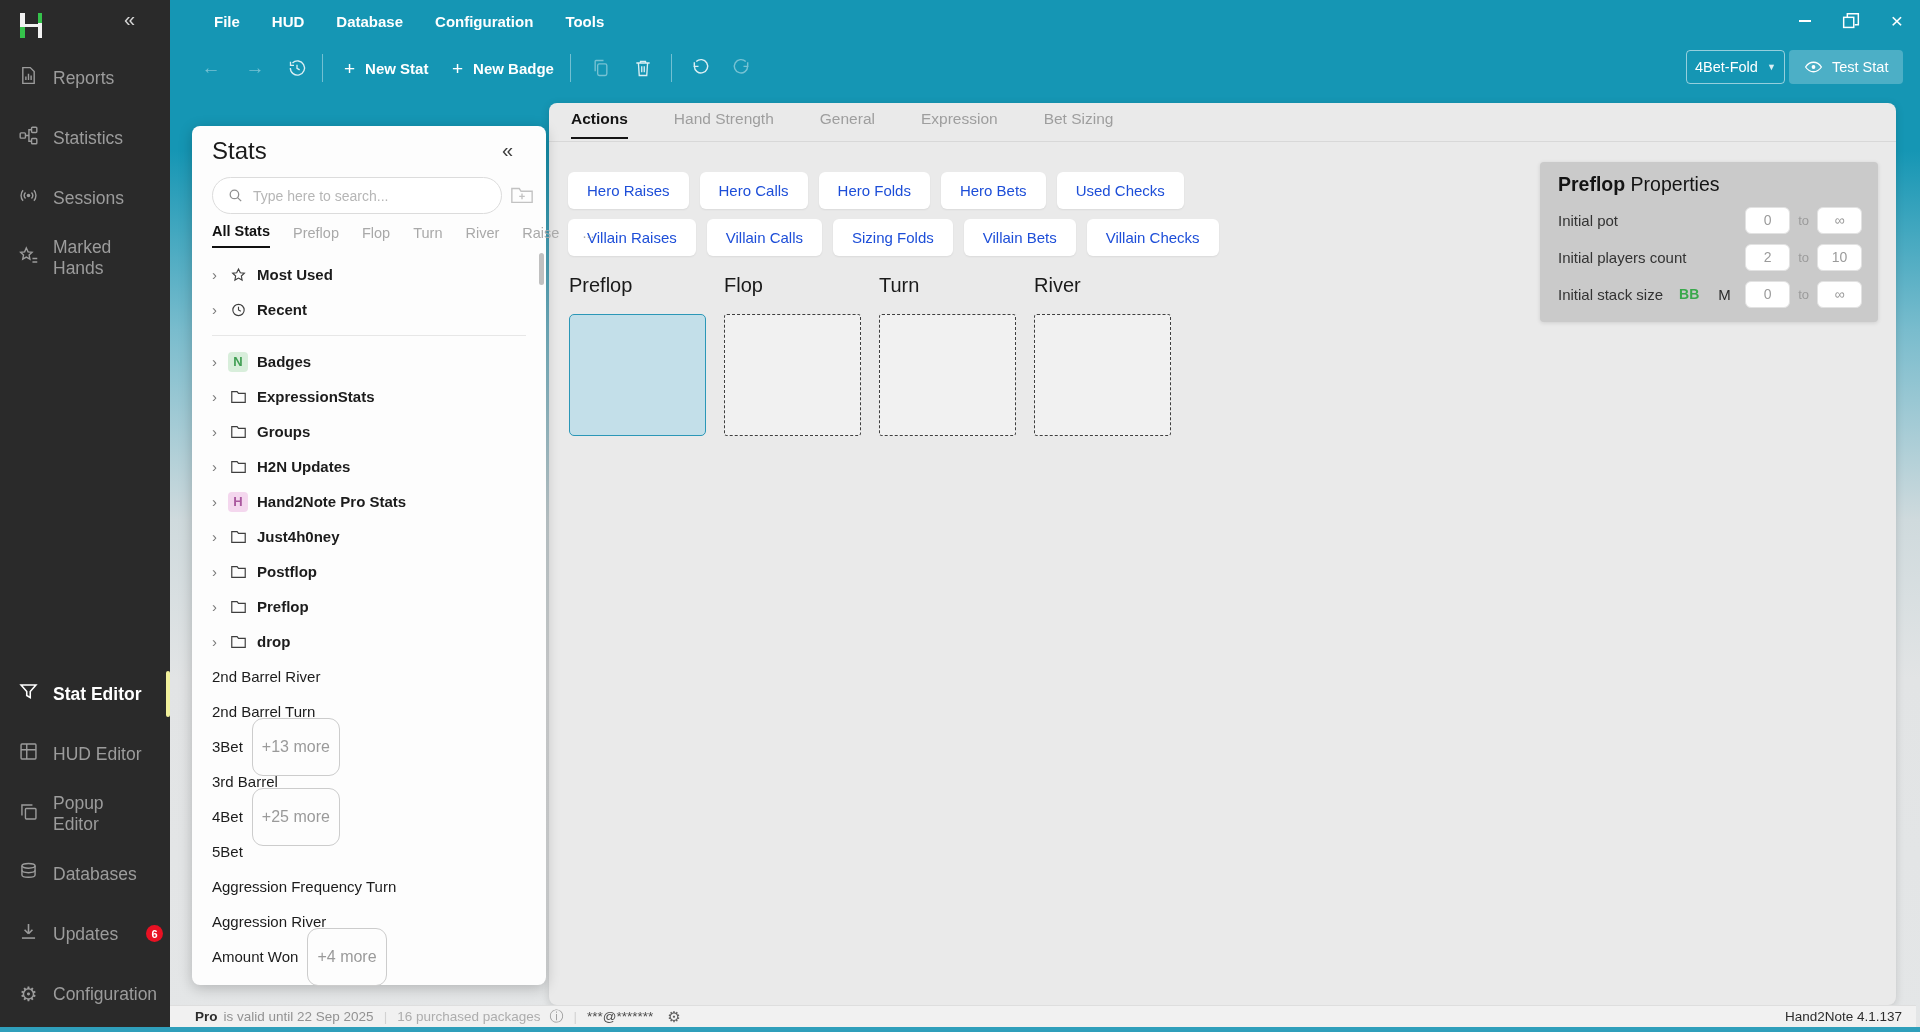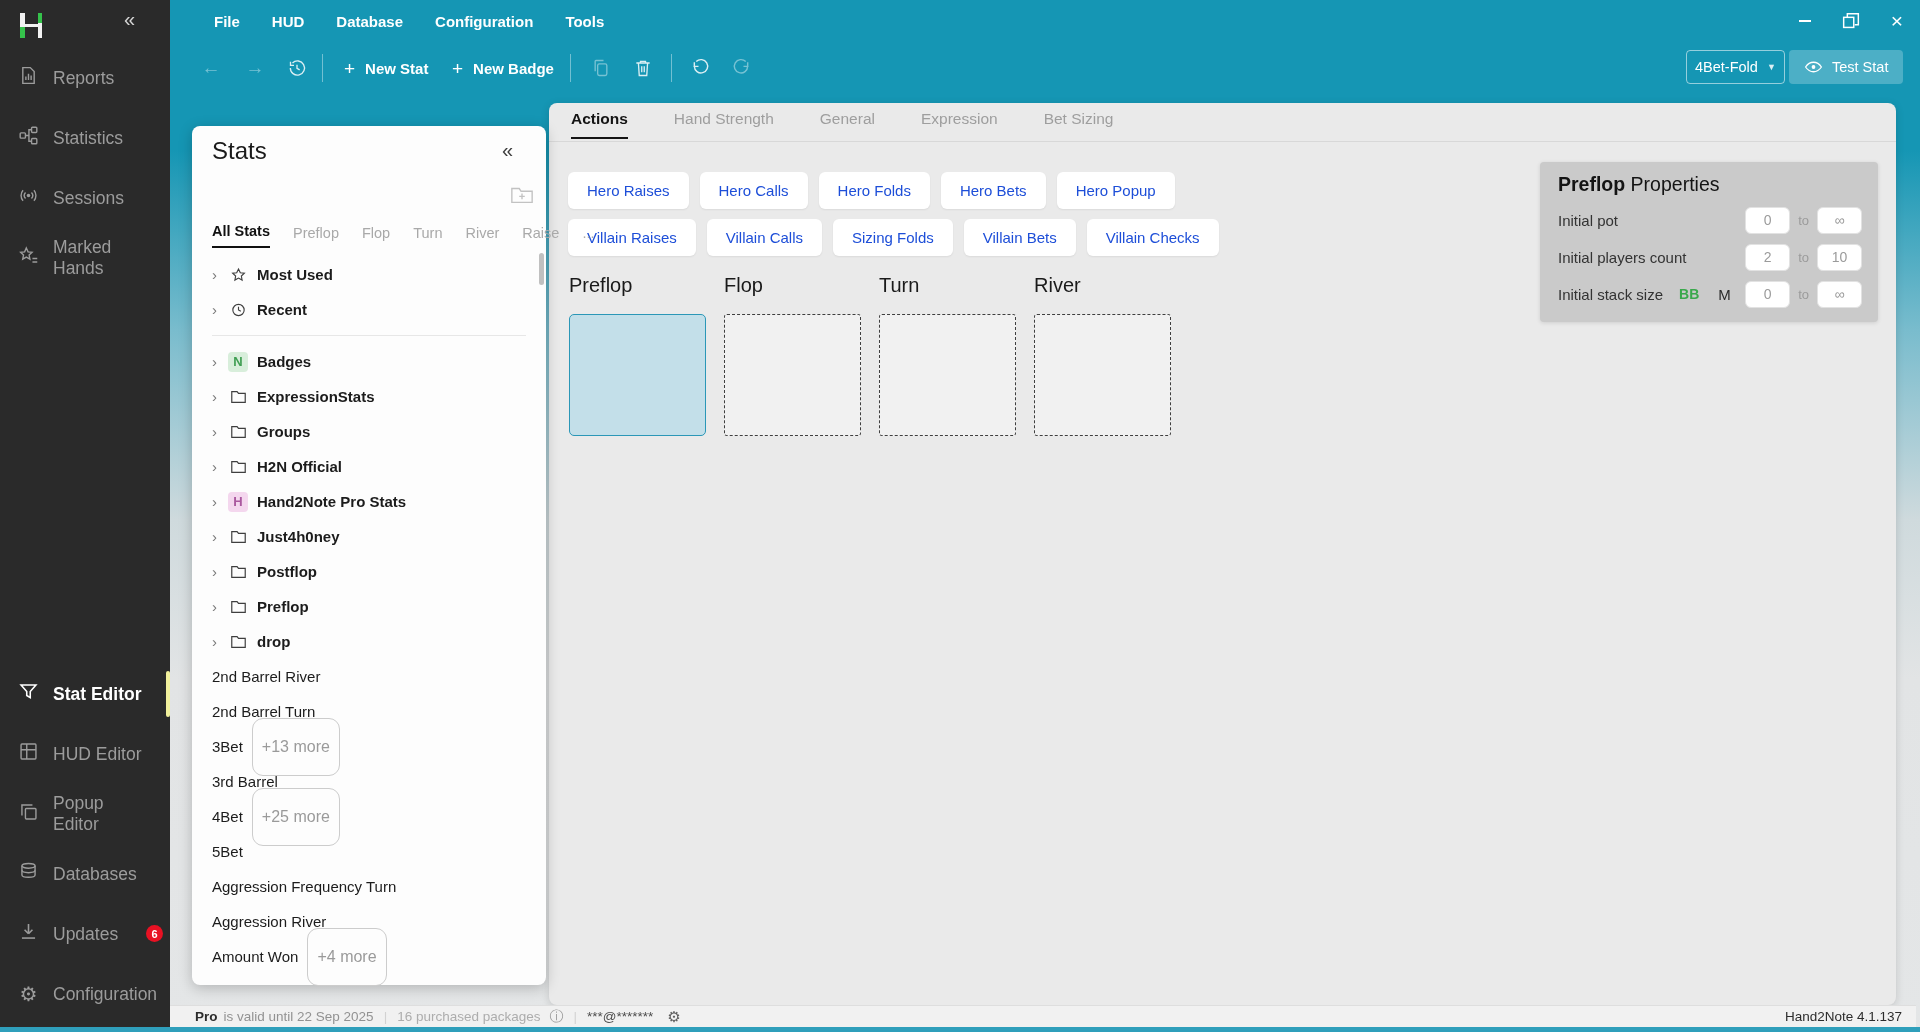--- a/index.html
+++ b/index.html
@@ -291,21 +291,21 @@
       <span class="main-tab">General</span>
       <span class="main-tab">Expression</span>
       <span class="main-tab">Bet Sizing</span>
     </div>
   <div class="tabs-sep"></div>
   <div class="action-row" style="top:172px;" id="action-row-0">
       <div class="action-btn">Hero Raises</div>
       <div class="action-btn">Hero Calls</div>
       <div class="action-btn">Hero Folds</div>
       <div class="action-btn">Hero Bets</div>
-      <div class="action-btn">Hero Popup</div>
+      <div class="action-btn">Used Checks</div>
     </div>
   <div class="action-row" style="top:219px;" id="action-row-1">
       <div class="action-btn">Villain Raises</div>
       <div class="action-btn">Villain Calls</div>
       <div class="action-btn">Sizing Folds</div>
       <div class="action-btn">Villain Bets</div>
       <div class="action-btn">Villain Checks</div>
     </div>
   <div id="streets">
       <div class="street selected" style="left: 569px;">
@@ -353,20 +353,27 @@
           <input class="prop-input" value="0" style="">
           <span class="prop-to">to</span>
           <input class="prop-input" value="∞" style="">
         </div>
       </div>
   </div>
 
   <section class="stats-panel">
     <div class="stats-title">Stats</div>
     <div class="stats-collapse">«</div>
+    <div class="search-pill">
+      <svg viewBox="0 0 24 24" fill="none" stroke="currentColor" stroke-width="1.8">
+          <circle cx="10.5" cy="10.5" r="6"></circle>
+          <path d="M15 15l5 5"></path>
+        </svg>
+      <input type="text" placeholder="Type here to search..." style="">
+    </div>
     <div class="folder-add">
       <svg viewBox="0 0 26 22" fill="none" stroke="currentColor" stroke-width="1.5">
           <path d="M2 19V4h8l2 3h12v12z"></path>
           <path d="M13 9.5v6M10 12.5h6"></path>
         </svg>
     </div>
     <div class="stats-tabs" id="stats-tabs">
         <span class="stats-tab active">All Stats</span>
         <span class="stats-tab">Preflop</span>
         <span class="stats-tab">Flop</span>
@@ -421,21 +428,21 @@
           </span>
           <span class="tree-label">Groups</span>
         </div>
         <div class="tree-row group" style="top: 323px;">
           <span class="tree-chevron">›</span>
           <span class="tree-ic">
             <svg viewBox="0 0 24 22" fill="none" stroke="currentColor" stroke-width="1.7">
               <path d="M2.5 18.5V3.5h7.5l2 2.5h9.5v12.5z"></path>
             </svg>
           </span>
-          <span class="tree-label">H2N Official</span>
+          <span class="tree-label">H2N Updates</span>
         </div>
         <div class="tree-row group" style="top: 358px;">
           <span class="tree-chevron">›</span>
           <span class="tree-ic">
             <span class="tree-badge badge-h">H</span>
           </span>
           <span class="tree-label">Hand2Note Pro Stats</span>
         </div>
         <div class="tree-row group" style="top: 393px;">
           <span class="tree-chevron">›</span>

